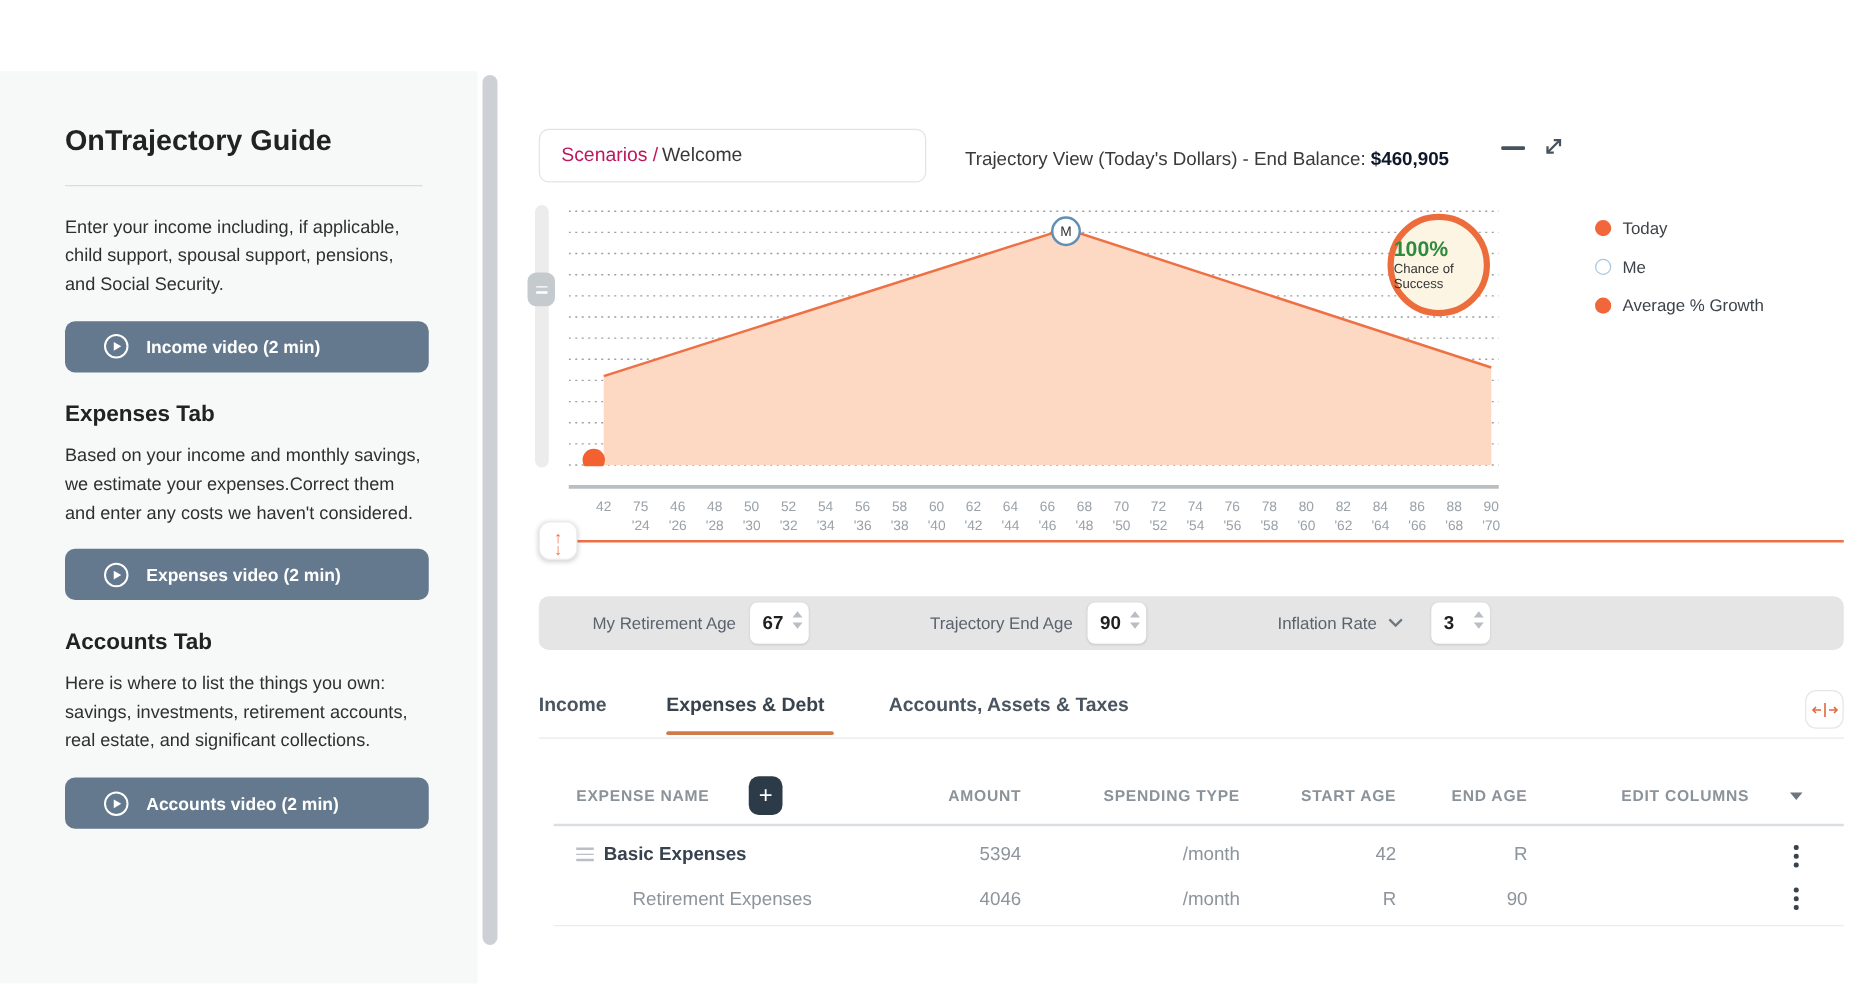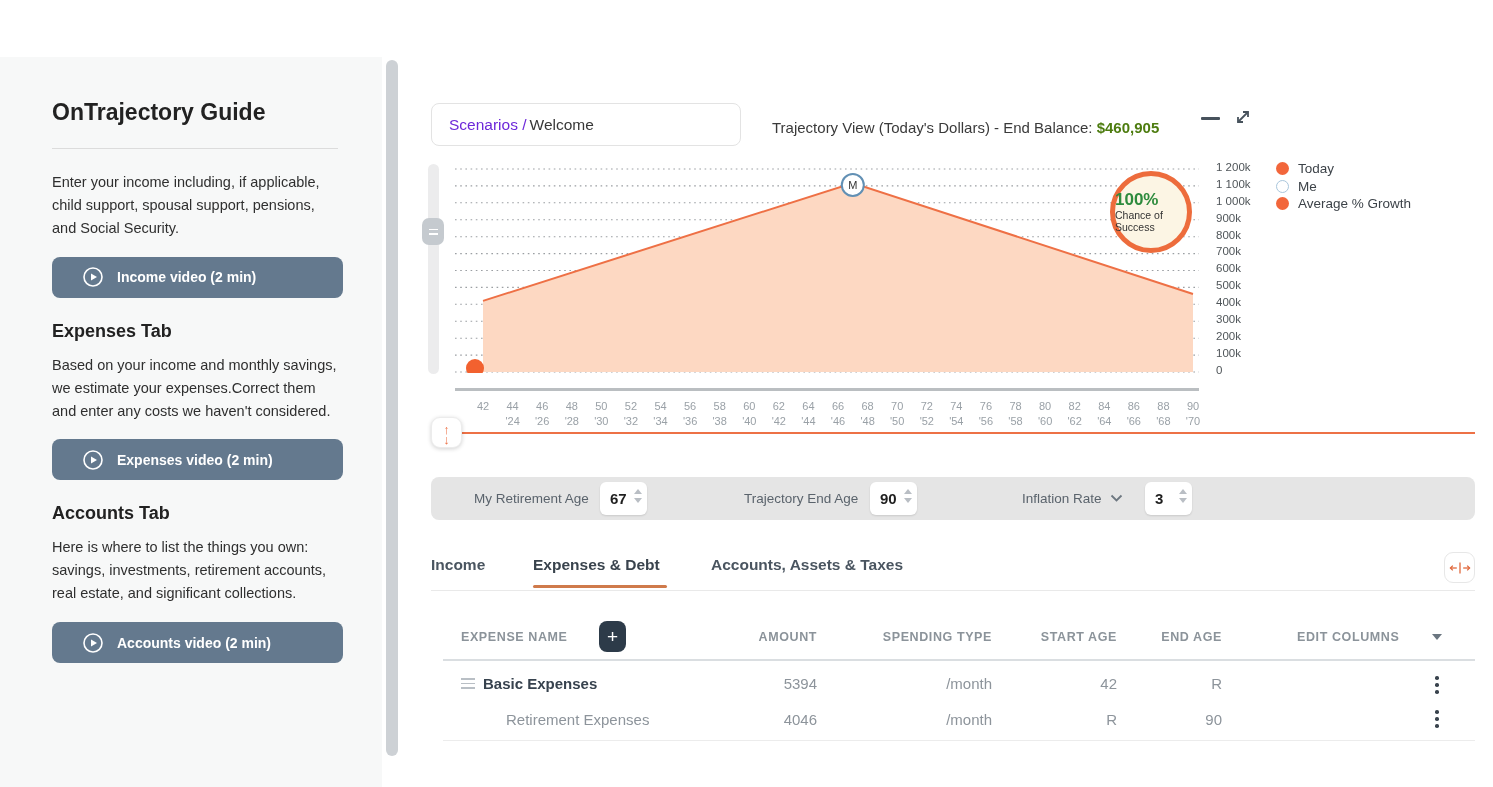--- a/index.html
+++ b/index.html
@@ -36,42 +36,42 @@
   .video-btn { width:291px; height:41px; background:#64798e; border:none; border-radius:8px;
     color:#fff; font-weight:700; font-size:14px; font-family:"Liberation Sans",sans-serif;
     display:flex; align-items:center; gap:13px; padding-left:30px; cursor:pointer; margin-bottom:23px; }
   .scrollbar-thumb { position:absolute; left:386px; top:60px; width:12px; height:696px;
     background:#cdd1d5; border-radius:6px; }
 
   
   .scenario-box { position:absolute; left:431px; top:103px; width:310px; height:43px;
     border:1px solid #e3e3e3; border-radius:8px; display:flex; align-items:center;
     padding-left:17px; font-size:15.5px; background:#fff; }
-  .scenario-prefix { color:#6d28d9;text-align:center; }
+  .scenario-prefix { color:#be185d;text-align:center; }
   .scenario-name { color:#383838; margin-left:3px; }
   .chart-title { position:absolute; left:772px; top:119px; font-size:15px; color:#3a3a3a; }
-  .chart-title b { color:#4d7c0f; }
+  .chart-title b { color:#0f172a; }
   .minus-icon { position:absolute; left:1201px; top:117px; width:19px; height:3px;
     background:#47525c; border-radius:1px; cursor:pointer; }
   .expand-icon { position:absolute; left:1233px; top:107px; width:20px; height:20px; cursor:pointer; }
 
   
   .plot { position:absolute; left:455px; top:165px; width:744px; height:208px; }
   .v-slider-track { position:absolute; left:428px; top:164px; width:11px; height:210px;
     background:#ececed; border-radius:6px; }
   .v-slider-handle { position:absolute; left:422px; top:218px; width:22px; height:27px;
     background:#c5cacf; border-radius:7px; cursor:grab; display:flex; flex-direction:column;
     align-items:center; justify-content:center; gap:3px; }
   .v-slider-handle i { display:block; width:9px; height:1.5px; background:#fff; }
   #y-axis-labels { position:absolute; left:1216px; top:162px; height:214px; width:54px;
     display:flex; flex-direction:column; justify-content:space-between;
     font-size:11.5px; color:#4f5559; line-height:1; }
   #chart-legend { position:absolute; left:1276px; top:160px; }
   .legend-row { display:flex; align-items:center; height:17px; margin-bottom:0.5px;
-    font-size:13.5px; color:#3d4349; cursor:pointer; }
+    font-size:13.5px; color:#3d4349; cursor:pointer;margin-top:14px; }
   .legend-dot { width:13px; height:13px; border-radius:50%; margin-right:9px; }
   .legend-dot.filled { background:#f2663b; }
   .legend-dot.hollow { background:#fff; border:1.5px solid #a9c6dc; }
   .success-badge { position:absolute; left:1110px; top:171px; width:82px; height:82px;
     border-radius:50%; background:#fcf5e4; border:5px solid #ed6c3c;
     display:flex; flex-direction:column; align-items:flex-start; justify-content:center; }
   .success-pct { color:#2e8b3d; font-weight:700; font-size:17px; line-height:1.1; }
   .success-line { color:#333; font-size:10.5px; line-height:1.15; }
   .x-axis-line { position:absolute; left:455px; top:388px; width:744px; height:3px; background:#babec1; }
   #x-axis-ticks { position:absolute; left:455px; top:399px; width:744px; height:34px; }
@@ -208,35 +208,20 @@
       <line x1="0" y1="190.1" x2="744" y2="190.1" stroke="#9b9fa3" stroke-width="1.1" stroke-dasharray="1.6 3.6"></line>
       <line x1="0" y1="207.0" x2="744" y2="207.0" stroke="#9b9fa3" stroke-width="1.1" stroke-dasharray="1.6 3.6"></line>
       <path d="M28.0,135.9 L397.8,18.0 L738.0,129.0 L738.0,207 L28.0,207 Z" fill="#FDD8C2"></path>
       <path d="M28.0,135.9 L397.8,18.0 L738.0,129.0" fill="none" stroke="#EE7045" stroke-width="2"></path>
       <circle cx="20.0" cy="203.0" r="9" fill="#F2612F"></circle>
       <g>
         <circle cx="397.8" cy="20" r="11" fill="#fff" stroke="#6290B4" stroke-width="2"></circle>
         <text x="397.8" y="24" text-anchor="middle" font-size="11" fill="#333" font-family="Liberation Sans, sans-serif">M</text>
       </g>
     </svg>
-  <div id="y-axis-labels">
-      <div>1 200k</div>
-      <div>1 100k</div>
-      <div>1 000k</div>
-      <div>900k</div>
-      <div>800k</div>
-      <div>700k</div>
-      <div>600k</div>
-      <div>500k</div>
-      <div>400k</div>
-      <div>300k</div>
-      <div>200k</div>
-      <div>100k</div>
-      <div>0</div>
-    </div>
   <div id="chart-legend">
       <div class="legend-row">
         <span class="legend-dot filled"></span>
         <span>Today</span>
       </div>
       <div class="legend-row">
         <span class="legend-dot hollow"></span>
         <span>Me</span>
       </div>
       <div class="legend-row">
@@ -249,21 +234,21 @@
     <div class="success-line">Chance of</div>
     <div class="success-line">Success</div>
   </div>
   <div class="x-axis-line"></div>
   <div id="x-axis-ticks">
       <div class="xtick" style="left: 13px;">
         <span>42</span>
         <span>&nbsp;</span>
       </div>
       <div class="xtick" style="left: 42.6px;">
-        <span>44</span>
+        <span>75</span>
         <span>'24</span>
       </div>
       <div class="xtick" style="left: 72.2px;">
         <span>46</span>
         <span>'26</span>
       </div>
       <div class="xtick" style="left: 101.8px;">
         <span>48</span>
         <span>'28</span>
       </div>

